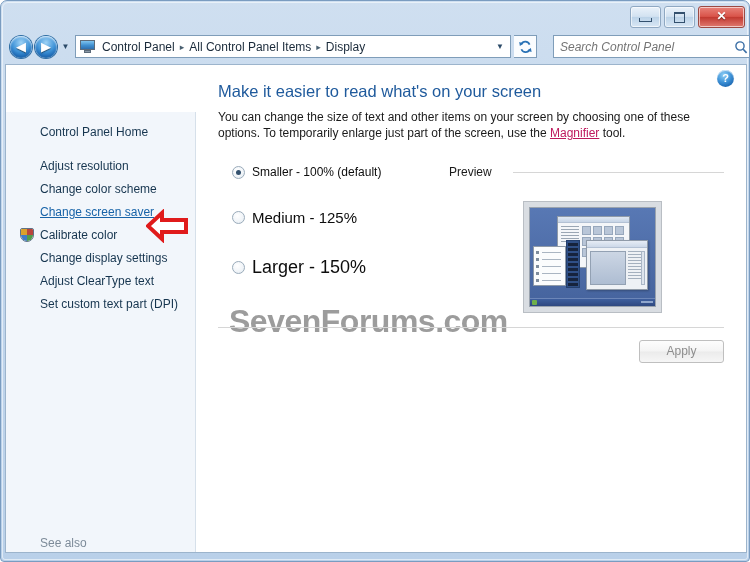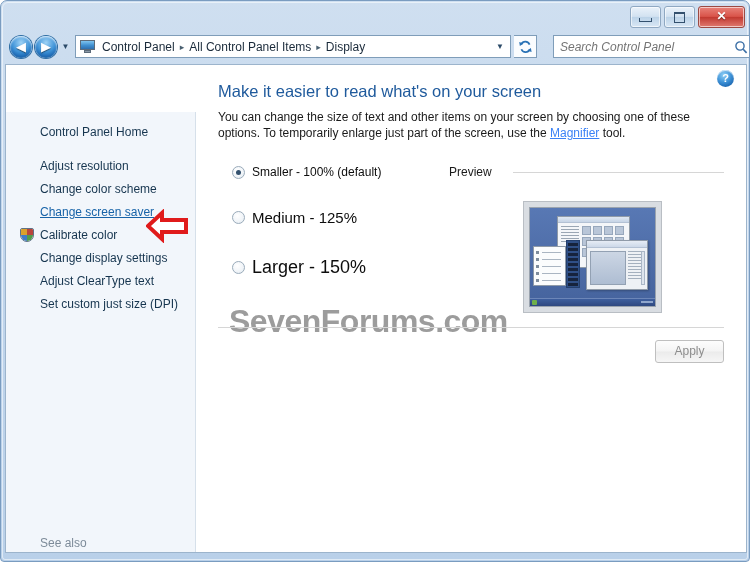--- a/index.html
+++ b/index.html
@@ -346,21 +346,21 @@
   }
   #page-desc {
     position: absolute;
     left: 22px; top: 44px;
     width: 500px;
     font-size: 12px;
     color: #1a1a1a;
     line-height: 16px;
   }
   #magnifier-link {
-    color: #3b82f6;
+    color: #be185d;
     text-decoration: underline;
     cursor: default;
   }
 
   
   #options {
     position: absolute;
     left: 36px; top: 100px;
     width: 230px;
   }
@@ -577,21 +577,21 @@
     position: absolute;
     left: 22px; right: 22px;
     top: 262px;
     height: 1px;
     background: #d6d6d6;
   }
   #apply-btn {
     position: absolute;
     right: 22px;
     top: 275px;
-    width: 69px;
+    width: 85px;
     height: 23px;
     box-sizing: border-box;
     border: 1px solid #bfbfbf;
     border-radius: 3px;
     background: linear-gradient(to bottom, #fdfdfd 0%, #f4f4f4 48%, #ebebeb 52%, #f6f6f6 100%);
     color: #8d8d8d;
     font-size: 12px;
     line-height: 21px;
     text-align: center;
     cursor: default;
@@ -694,21 +694,21 @@
           </span>
           <span>Calibrate color</span>
         </div>
         <div class="nav-item link">
           <span>Change display settings</span>
         </div>
         <div class="nav-item link">
           <span>Adjust ClearType text</span>
         </div>
         <div class="nav-item link">
-          <span>Set custom just size (DPI)</span>
+          <span>Set custom text part (DPI)</span>
         </div>
       </div>
 
       <div id="see-also">
         <div id="see-also-title">See also</div>
         <div id="see-also-link">Devices and Printers</div>
       </div>
     </div>
 
     <div id="content">

